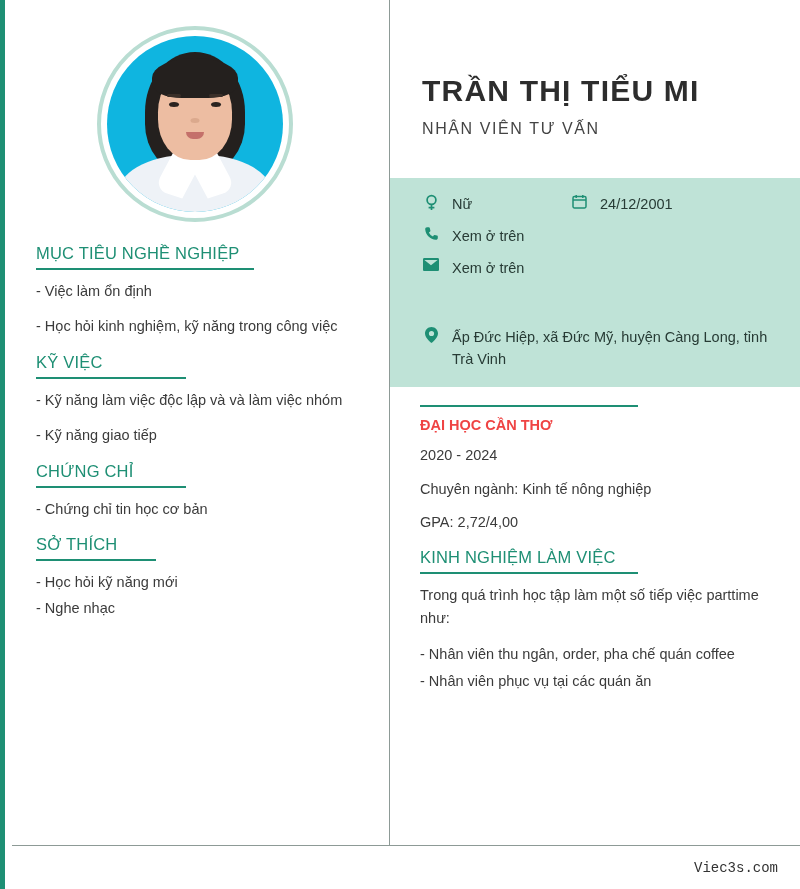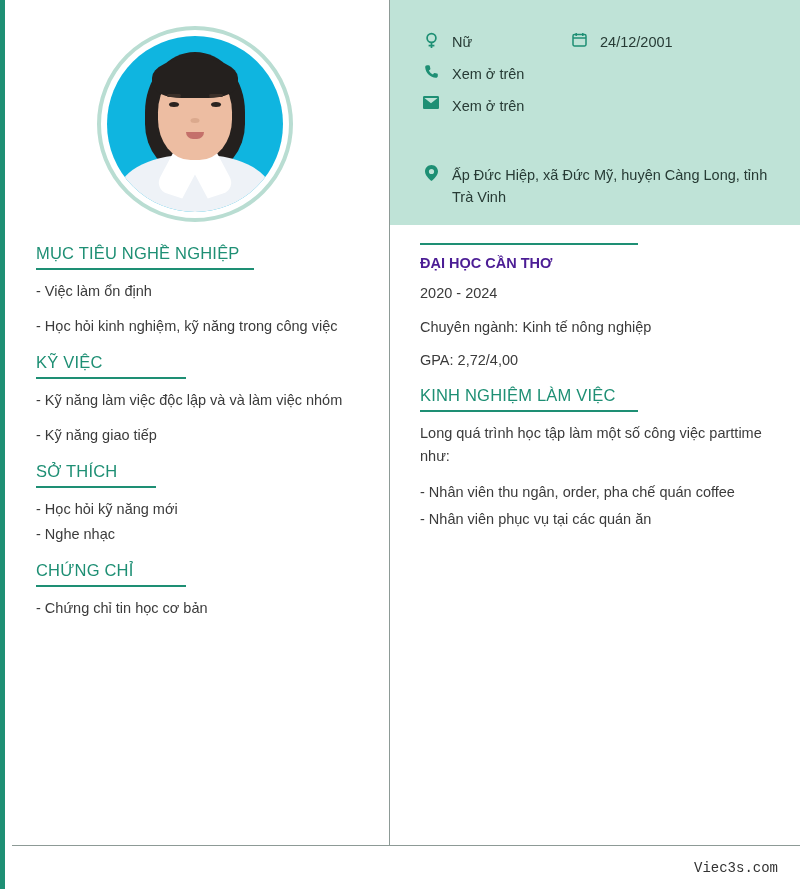--- a/index.html
+++ b/index.html
@@ -242,35 +242,34 @@
     margin-right: 10px;
     display: flex;
     justify-content: center;
     align-items: center;
     color: #1e8f74;
   }
   .contact-row .ico svg { display: block; }
   .contact-split {
     display: flex;
     width: 100%;
-    margin-top: 16px;
   }
   .contact-split > .half {
     display: flex;
     align-items: flex-start;
   }
   .contact-split > .half:first-child { width: 148px; }
   .right-sections {
     padding: 16px 30px 0 30px;
     box-sizing: border-box;
   }
   .edu-school {
     font-weight: bold;
     font-size: 14.5px;
-    color: #4c1d95;
+    color: #ef4444;
     margin: 6px 0 12px 0;
   }
   .edu-line {
     font-size: 14.5px;
     color: #3b3b3b;
     margin: 0 0 12px 0;
     line-height: 1.5;
   }
   .exp-line {
     font-size: 14.5px;
@@ -346,36 +345,40 @@
       </div>
 
       <div class="section">
         <div class="sec-title">KỸ VIỆC</div>
         <div class="sec-underline w-mid"></div>
         <p class="body-line gap-line">- Kỹ năng làm việc độc lập và và làm việc nhóm</p>
         <p class="body-line gap-line">- Kỹ năng giao tiếp</p>
       </div>
 
       <div class="section">
+        <div class="sec-title">CHỨNG CHỈ</div>
+        <div class="sec-underline w-mid"></div>
+        <p class="body-line gap-line">- Chứng chỉ tin học cơ bản</p>
+      </div>
+
+      <div class="section">
         <div class="sec-title">SỞ THÍCH</div>
         <div class="sec-underline w-short"></div>
         <p class="body-line">- Học hỏi kỹ năng mới</p>
         <p class="body-line">- Nghe nhạc</p>
       </div>
 
-      <div class="section">
-        <div class="sec-title">CHỨNG CHỈ</div>
-        <div class="sec-underline w-mid"></div>
-        <p class="body-line gap-line">- Chứng chỉ tin học cơ bản</p>
-      </div>
-
     </div>
 
     <div class="right-col">
 
+      <div class="name-block">
+        <h1 class="cv-name">TRẦN THỊ TIỂU MI</h1>
+        <p class="cv-role">NHÂN VIÊN TƯ VẤN</p>
+      </div>
 
       <div class="contact-box">
 
         <div class="contact-row contact-split">
           <div class="half">
             <span class="ico">
               <svg width="15" height="17" viewBox="0 0 15 17" fill="none" stroke="#1e8f74" stroke-width="1.7">
                 <circle cx="7.5" cy="6" r="4.4"></circle>
                 <line x1="7.5" y1="10.6" x2="7.5" y2="16"></line>
                 <line x1="4.6" y1="13.6" x2="10.4" y2="13.6"></line>
@@ -431,21 +434,21 @@
           <div class="sec-underline w-long"></div>
           <p class="edu-school">ĐẠI HỌC CẦN THƠ</p>
           <p class="edu-line">2020 - 2024</p>
           <p class="edu-line">Chuyên ngành: Kinh tế nông nghiệp</p>
           <p class="edu-line">GPA: 2,72/4,00</p>
         </div>
 
         <div class="section">
           <div class="sec-title">KINH NGHIỆM LÀM VIỆC</div>
           <div class="sec-underline w-long"></div>
-          <p class="exp-line exp-intro">Long quá trình học tập làm một số công việc parttime như:</p>
+          <p class="exp-line exp-intro">Trong quá trình học tập làm một số tiếp việc parttime như:</p>
           <p class="exp-line">- Nhân viên thu ngân, order, pha chế quán coffee</p>
           <p class="exp-line">- Nhân viên phục vụ tại các quán ăn</p>
         </div>
 
       </div>
 
     </div>
   </div>
 
   <div class="footer">

